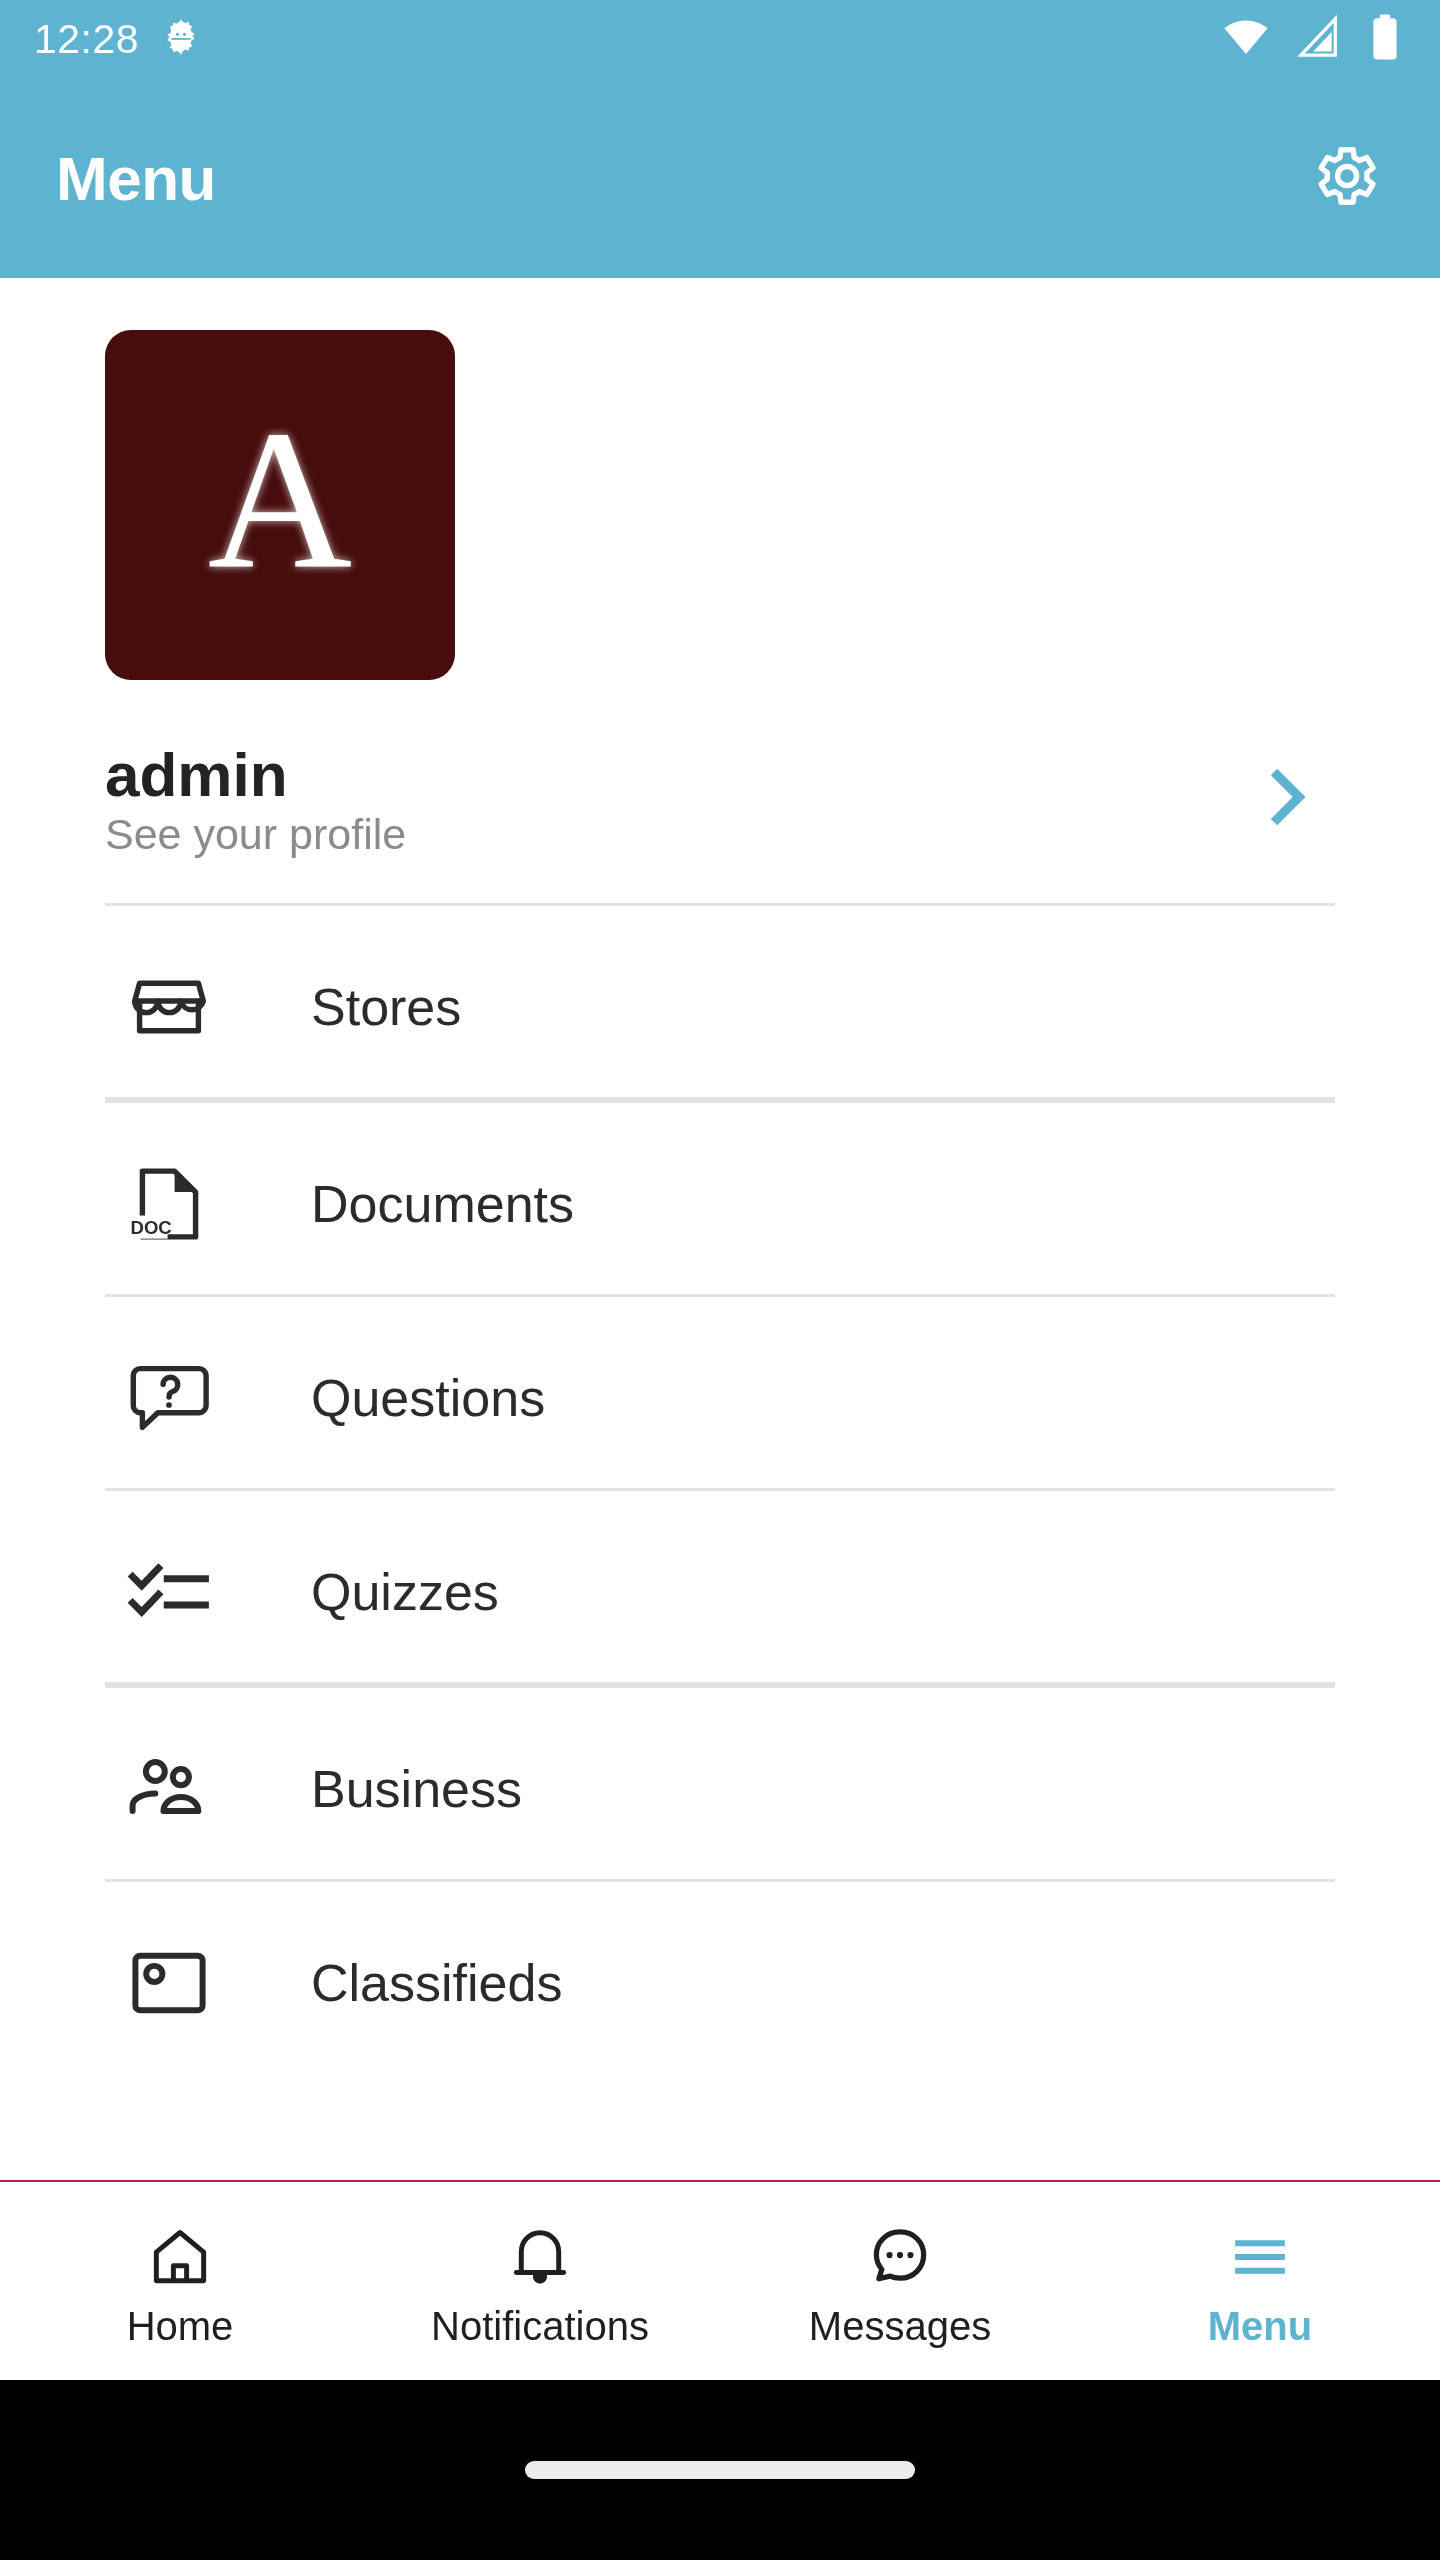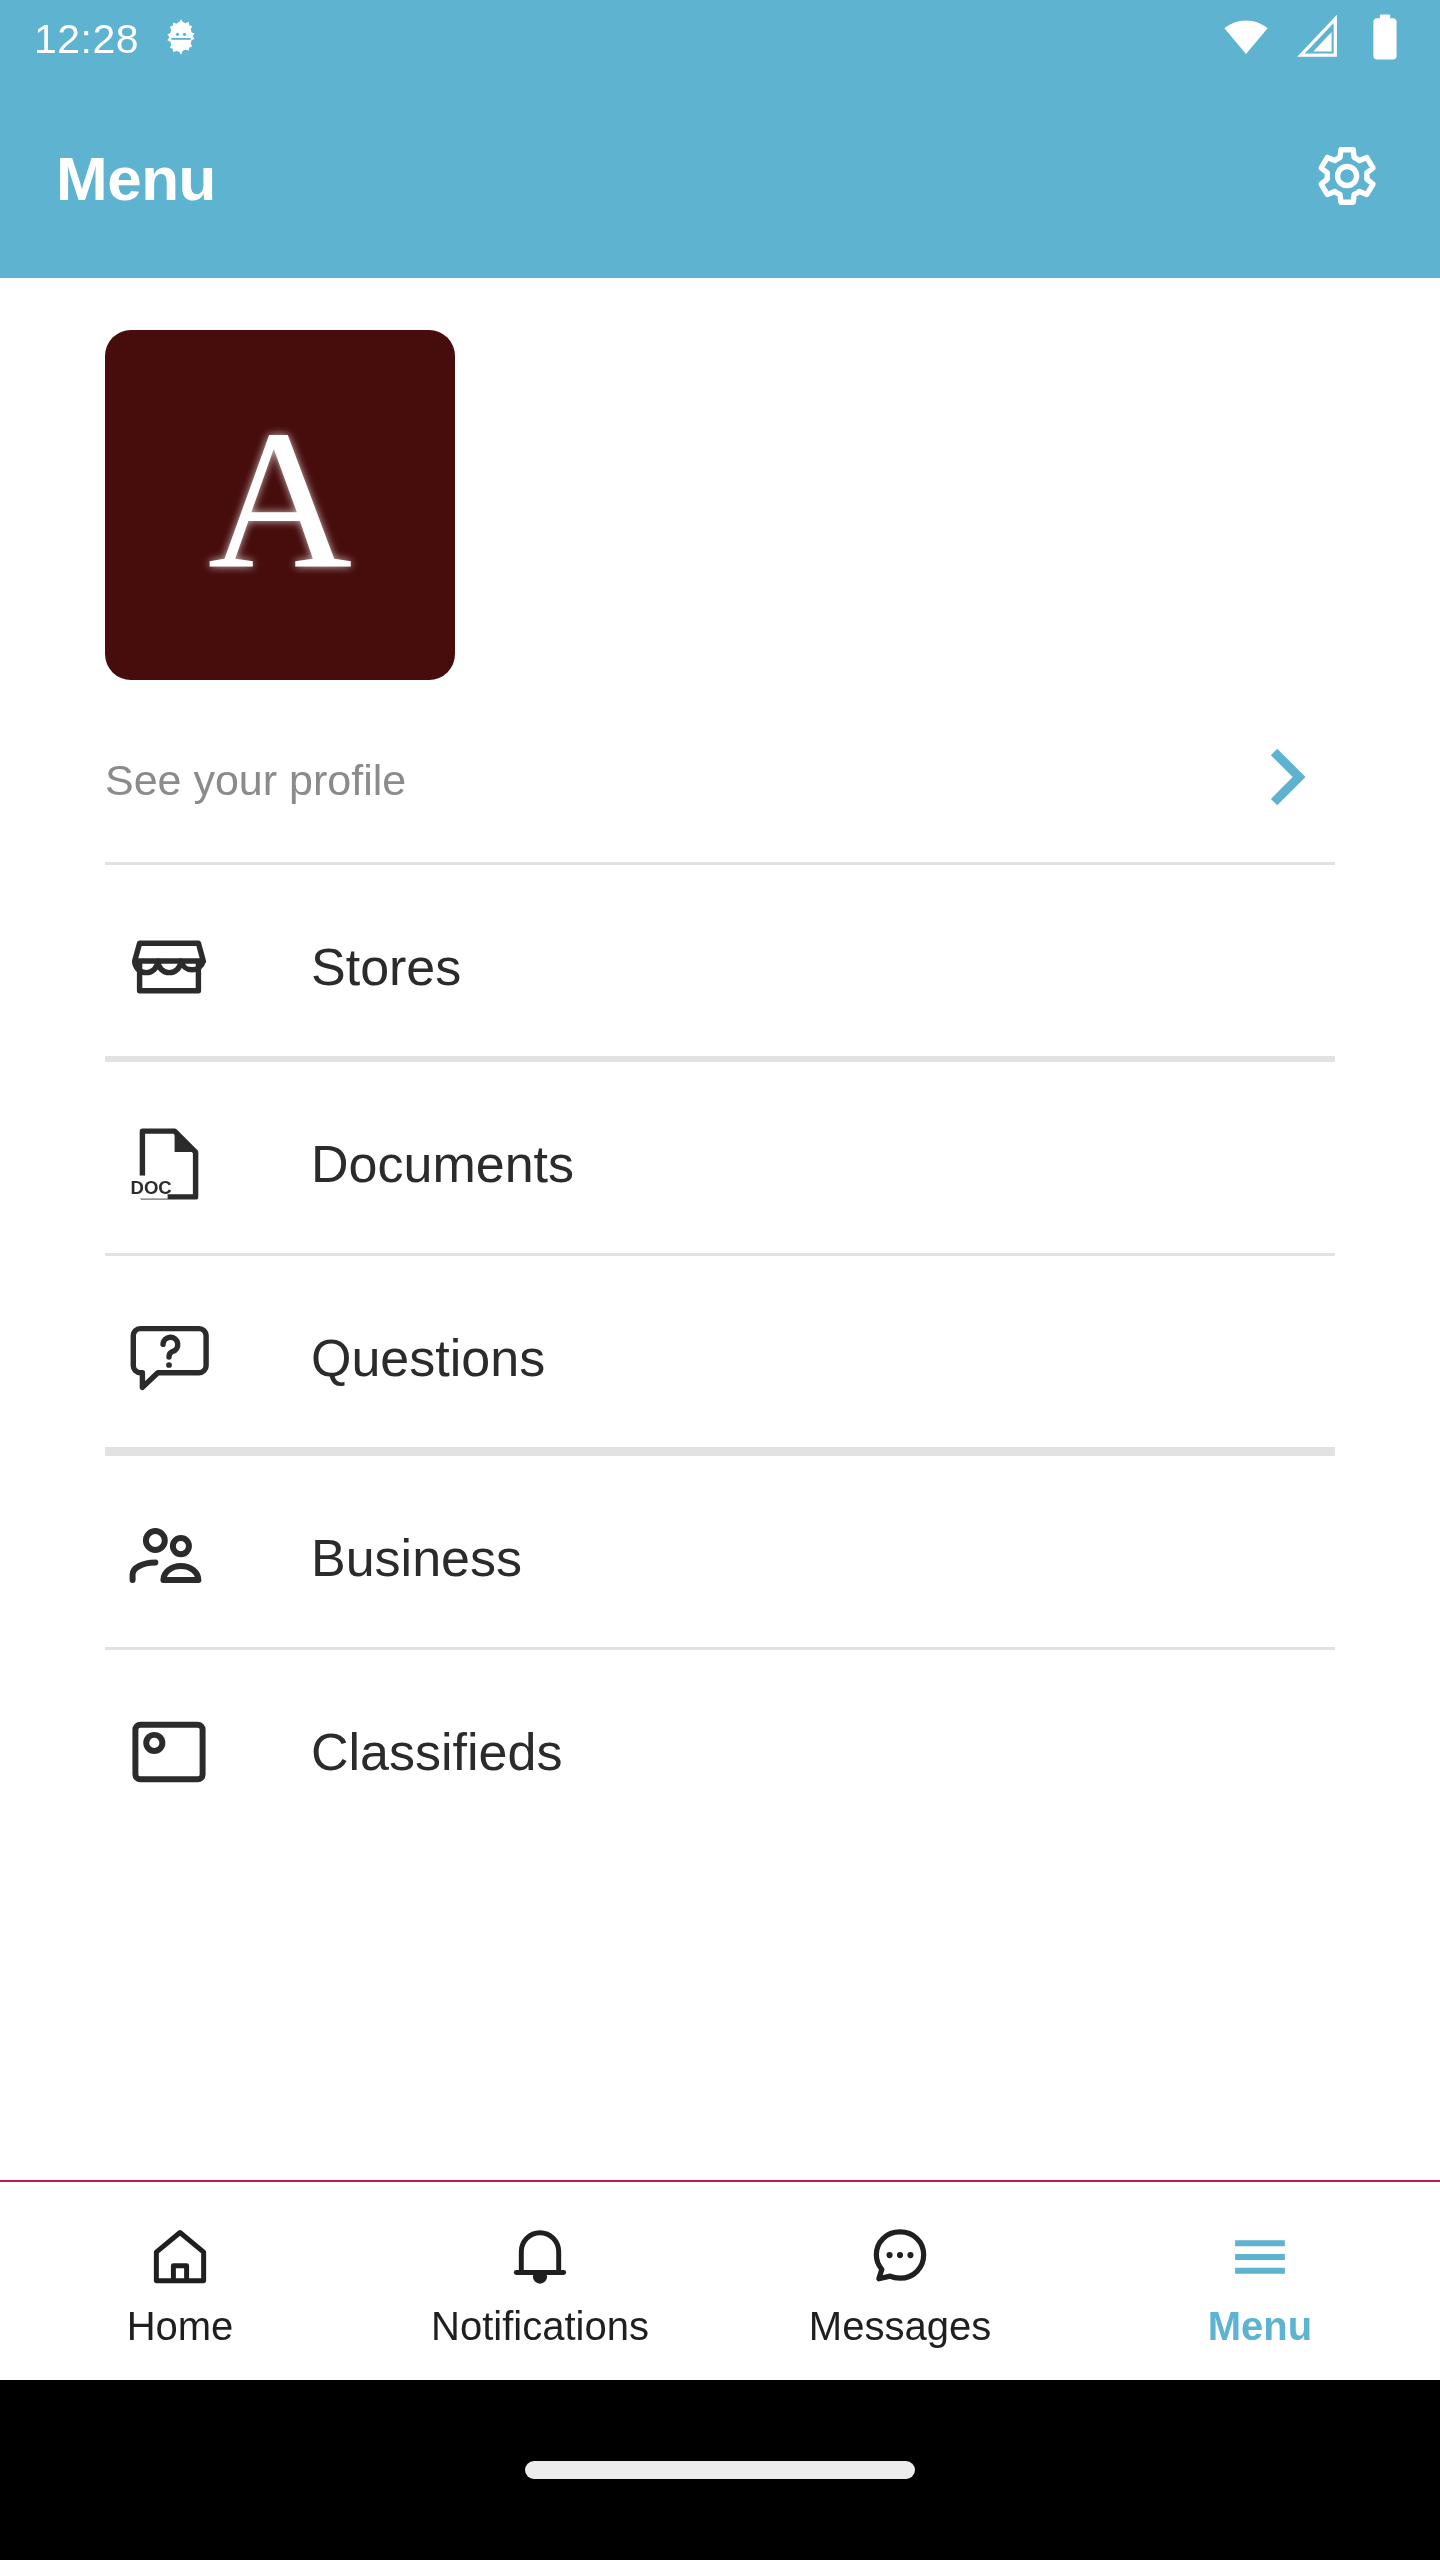--- a/index.html
+++ b/index.html
@@ -140,20 +140,21 @@
 
   <div class="content">
 
     <div class="profile-wrap">
       <div class="avatar">
         <span class="avatar-letter">A</span>
       </div>
 
       <div class="profile-row">
         <div>
+          <div class="profile-name">admin</div>
           <div class="profile-sub">See your profile</div>
         </div>
         <span class="chevron-btn">
           <span>
             <svg width="70" height="70" viewBox="0 0 24 24" fill="none" stroke="#5eb3d1" stroke-width="3.1" stroke-linecap="square" stroke-linejoin="miter">
               <path d="M9 4.5 16.5 12 9 19.5"></path>
             </svg>
           </span>
         </span>
       </div>
@@ -194,20 +195,31 @@
             <svg width="84" height="84" viewBox="0 0 24 24" fill="none" stroke="#2b2b2b" stroke-width="1.55" stroke-linejoin="round">
               <path d="M4.6 3.6h14.8a2 2 0 0 1 2 2v8.6a2 2 0 0 1-2 2H7.6l-4.4 4.2v-4.2h-.6a2 2 0 0 1-2-2V5.6a2 2 0 0 1 2-2Z" transform="translate(1.2 0)"></path>
               <path d="M10.3 8.1a2.1 2.1 0 1 1 2.6 2.1c-.7.25-.9.8-.9 1.5" stroke-linecap="round"></path>
               <circle cx="12" cy="14" r="0.82" fill="#2b2b2b" stroke="none"></circle>
             </svg>
           </span>
           <span class="menu-label">Questions</span>
         </div>
         <div class="divider"></div>
 
+        <div class="menu-item">
+          <span class="menu-icon">
+            <svg width="84" height="84" viewBox="0 0 24 24" fill="none" stroke="#2b2b2b" stroke-width="2" stroke-linecap="square">
+              <path d="M1.6 7.6 4.2 10.2 9 5.2"></path>
+              <path d="M11.5 8.2h10.9"></path>
+              <path d="M1.6 15.1 4.2 17.7 9 12.7"></path>
+              <path d="M11.5 15.7h10.9"></path>
+            </svg>
+          </span>
+          <span class="menu-label">Quizzes</span>
+        </div>
         <div class="divider"></div>
 
         <div class="divider"></div>
 
         <div class="menu-item">
           <span class="menu-icon">
             <svg width="84" height="84" viewBox="0 0 24 24" fill="none" stroke="#2b2b2b" stroke-width="1.7" stroke-linejoin="round">
               <circle cx="8.1" cy="7" r="2.7"></circle>
               <circle cx="15.4" cy="8.6" r="2.3"></circle>
               <path d="M1.6 18.3v-1.6c0-1.9 2.9-3.4 6.5-3.4" stroke-linecap="round"></path>

